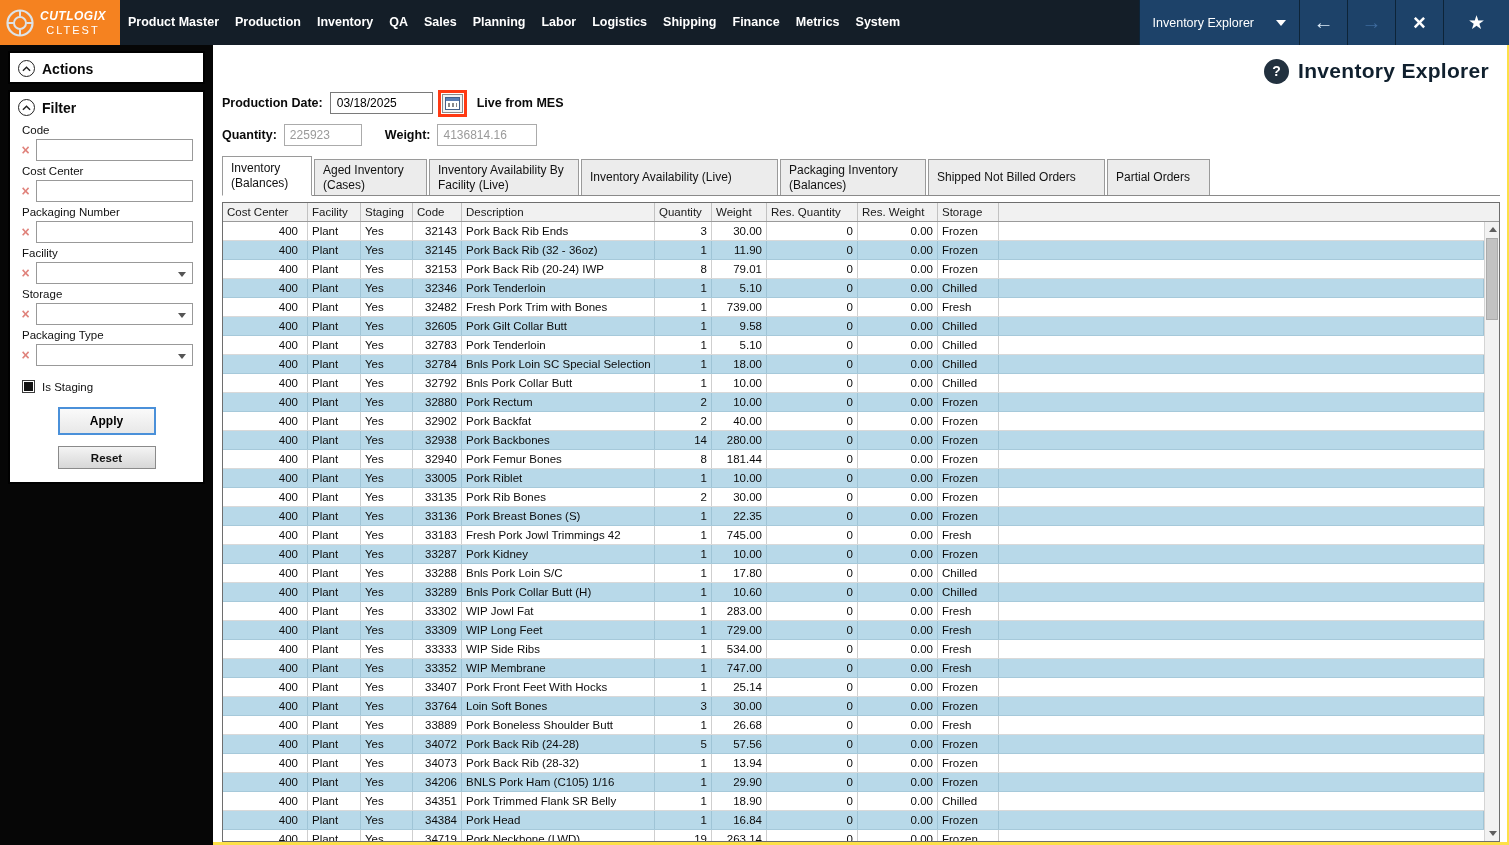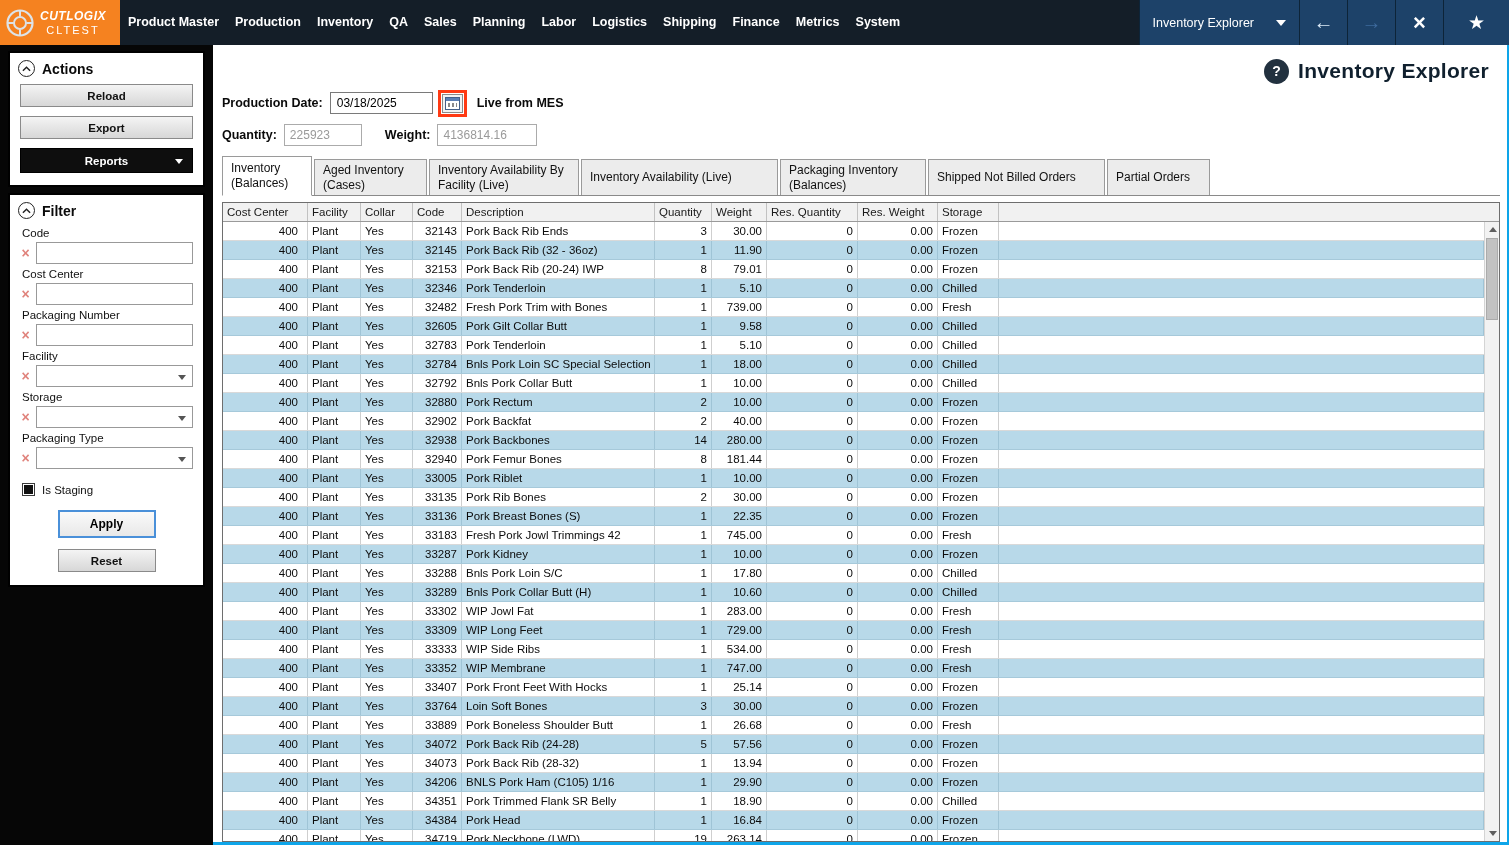--- a/index.html
+++ b/index.html
@@ -1,17 +1,17 @@
 <!DOCTYPE html>
 <html><head>
 <meta charset="utf-8">
 <style>
   * { margin:0; padding:0; box-sizing:border-box; }
   html,body { width:1509px; height:845px; font-family:"Liberation Sans", sans-serif; }
-  .app { width:1509px; height:845px; background:#0ea5e9; display:flex; flex-direction:column; overflow:hidden; }
+  .app { width:1509px; height:845px; background:#fde047; display:flex; flex-direction:column; overflow:hidden; }
 
   
   .topbar { height:45px; background:#141e28; display:flex; align-items:stretch; flex:0 0 45px; }
   .brand { width:120px; background:#f58220; display:flex; align-items:center; padding-left:5px; gap:5px; flex:0 0 120px; }
   .logo-svg { width:30px; height:30px; flex:0 0 30px; }
   .brand-text { display:flex; flex-direction:column; align-items:center; }
   .brand-name { color:#fff; font-weight:bold; font-style:italic; font-size:12px; letter-spacing:.5px; }
   .brand-env { color:#fff; font-size:11px; letter-spacing:2px; margin-top:1px; }
   .menu { display:flex; align-items:center; }
   .menu-item { color:#fff; font-size:12.5px; font-weight:600; padding:0 8px; line-height:45px; cursor:pointer; white-space:nowrap;text-align:center; }
@@ -177,28 +177,20 @@
     <aside class="sidebar">
       <section class="panel">
         <div class="panel-header">
           <span class="collapse">
             <svg viewBox="0 0 10 6">
                 <path d="M1 5 L5 1 L9 5" stroke="#222" fill="none" stroke-width="1.6"></path>
               </svg>
           </span>
           <span class="panel-title">Actions</span>
         </div>
-        <div class="panel-body">
-          <button class="btn-gray">Reload</button>
-          <button class="btn-gray">Export</button>
-          <button class="btn-dark">
-            <span>Reports</span>
-            <span class="rep-caret"></span>
-          </button>
-        </div>
       </section>
 
       <section class="panel">
         <div class="panel-header">
           <span class="collapse">
             <svg viewBox="0 0 10 6">
                 <path d="M1 5 L5 1 L9 5" stroke="#222" fill="none" stroke-width="1.6"></path>
               </svg>
           </span>
           <span class="panel-title">Filter</span>
@@ -338,21 +330,21 @@
           <div class="tab">
             <span class="tab-label">Partial Orders</span>
           </div>
         </div>
 
       <div class="grid">
         <div class="grid-head">
 
         <div class="hcell">Cost Center</div>
             <div class="hcell">Facility</div>
-            <div class="hcell">Collar</div>
+            <div class="hcell">Staging</div>
             <div class="hcell">Code</div>
             <div class="hcell">Description</div>
             <div class="hcell">Quantity</div>
             <div class="hcell">Weight</div>
             <div class="hcell">Res. Quantity</div>
             <div class="hcell">Res. Weight</div>
             <div class="hcell">Storage</div>
           </div>
         <div class="grid-body">
 

